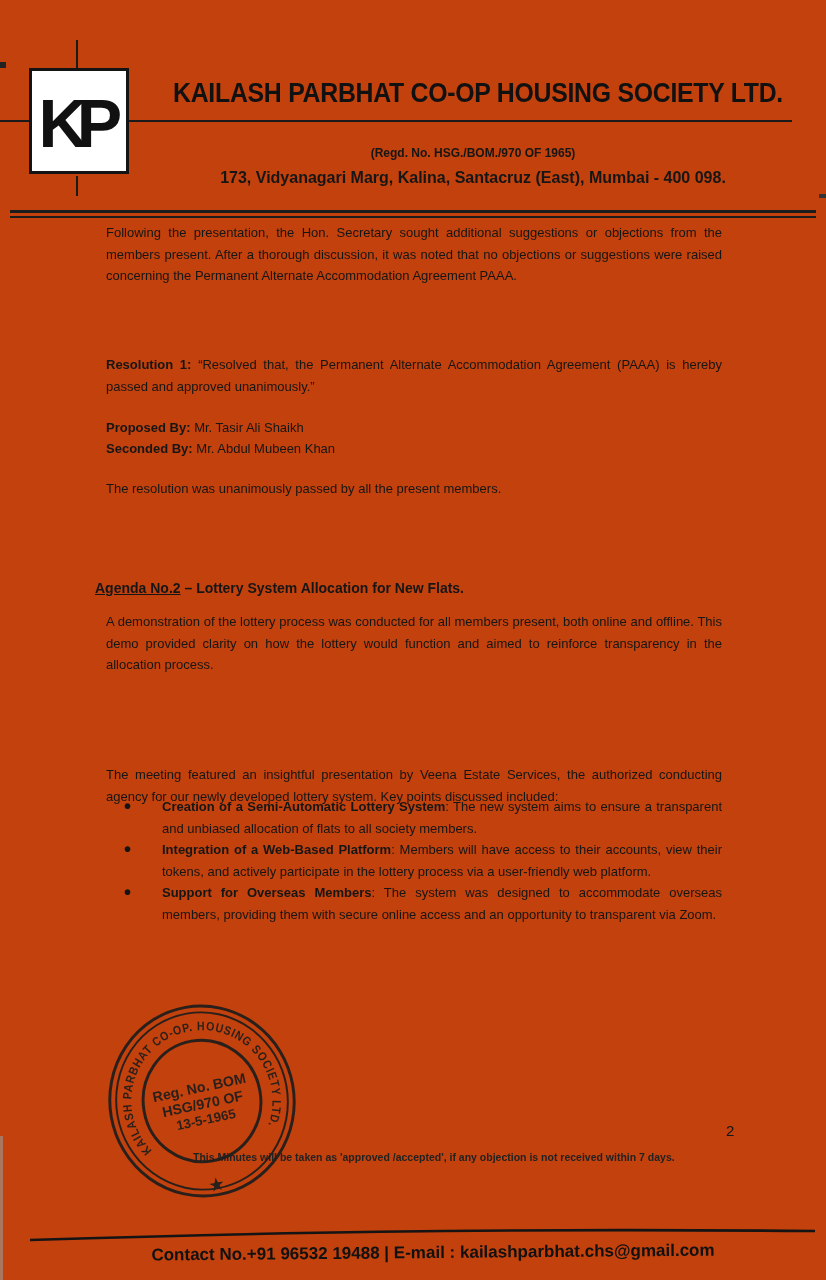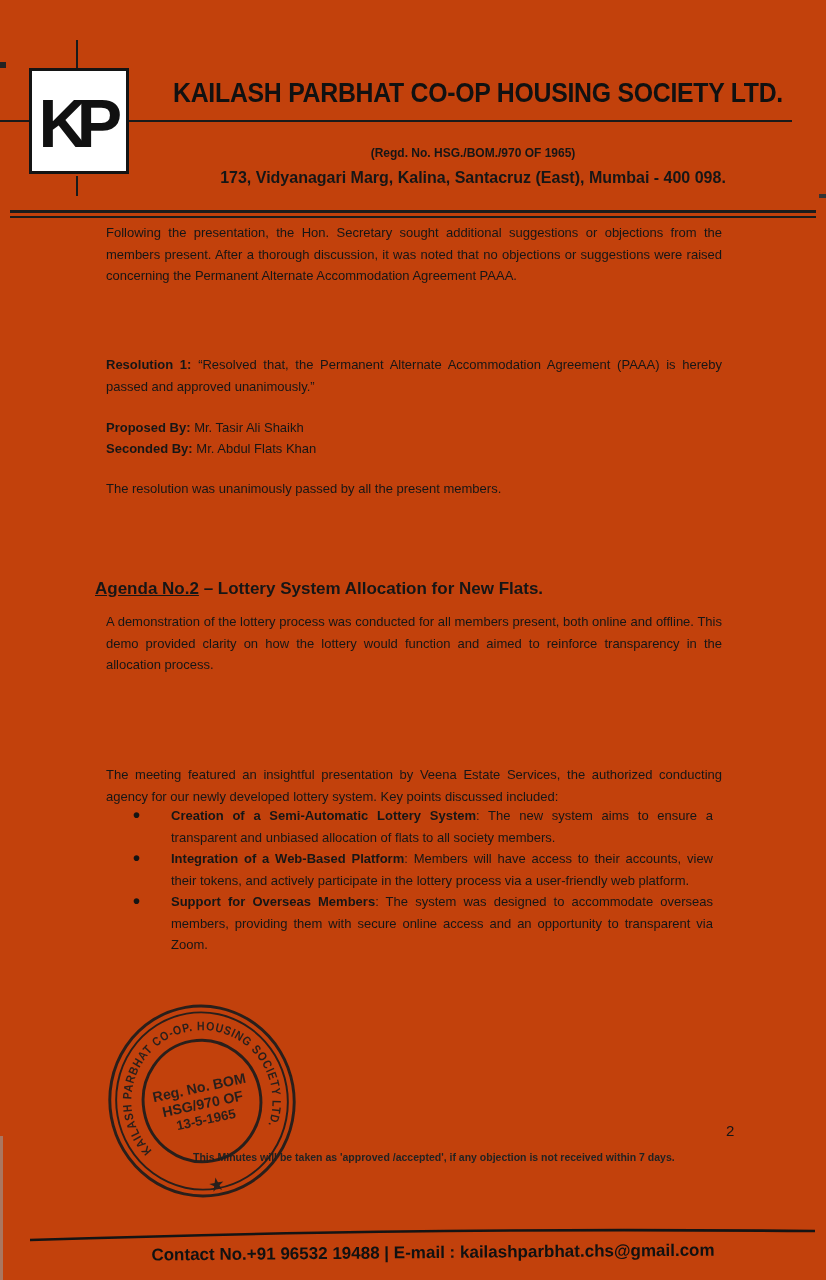--- a/index.html
+++ b/index.html
@@ -42,26 +42,26 @@
   }
   
   .block{
     position:absolute;left:106px;width:616px;margin:0;
     font-size:13px;line-height:21.5px;text-align:justify;color:#161616;
   }
   .b-p1{top:222px;}
   .b-res{top:330px;margin-top:24px;}
   .b-prop{top:417px;line-height:21px;text-align:left;}
   .b-passed{top:477px;font-weight:400;line-height:24px;}
-  .b-agenda{top:578px;left:95px;width:640px;font-weight:700;font-size:17px;text-align:left;}
+  .b-agenda{top:578px;left:95px;width:640px;font-weight:700;font-size:14px;text-align:left;}
   .b-agenda .u{text-decoration:underline;}
   .b-p2{top:611px;}
   .b-p3{top:716px;margin-top:48px;}
   .b-bullets{top:796px;line-height:21.5px;}
-  .b-bullets ul{list-style:none;margin:9px;padding:0;}
+  .b-bullets ul{list-style:none;margin:0;padding:0;}
   .b-bullets li{position:relative;padding-left:56px;margin:0;}
   .b-bullets li::before{
     content:"\2022";position:absolute;left:18px;top:0;
     font-size:20px;font-weight:700;color:#141414;
   }
   b{font-weight:700;}
   
   .stamp{
     position:absolute;left:104px;top:1000px;width:196px;height:202px;
     transform:rotate(-10deg);opacity:.92;pointer-events:none;z-index:3;
@@ -108,21 +108,21 @@
   <div class="double-rule"></div>
 
   <p class="block b-p1">Following the presentation, the Hon. Secretary sought additional suggestions or objections from the members present. After a thorough discussion, it was noted that no objections or suggestions were raised concerning the Permanent Alternate Accommodation Agreement PAAA.</p>
 
   <p class="block b-res"><b>Resolution 1:</b> <span>“Resolved that, the Permanent Alternate Accommodation Agreement (PAAA) is hereby passed and approved unanimously.”</span></p>
 
   <p class="block b-prop">
     <b>Proposed By:</b>
     <span>Mr. Tasir Ali Shaikh</span><br>
     <b>Seconded By:</b>
-    <span>Mr. Abdul Flats Khan</span>
+    <span>Mr. Abdul Mubeen Khan</span>
   </p>
 
   <p class="block b-passed">The resolution was unanimously passed by all the present members.</p>
 
   <p class="block b-agenda"><span class="u">Agenda No.2</span><span> – Lottery System Allocation for New Flats.</span></p>
 
   <p class="block b-p2">A demonstration of the lottery process was conducted for all members present, both online and offline. This demo provided clarity on how the lottery would function and aimed to reinforce transparency in the allocation process.</p>
 
   <p class="block b-p3">The meeting featured an insightful presentation by Veena Estate Services, the authorized conducting agency for our newly developed lottery system. Key points discussed included:</p>
 

